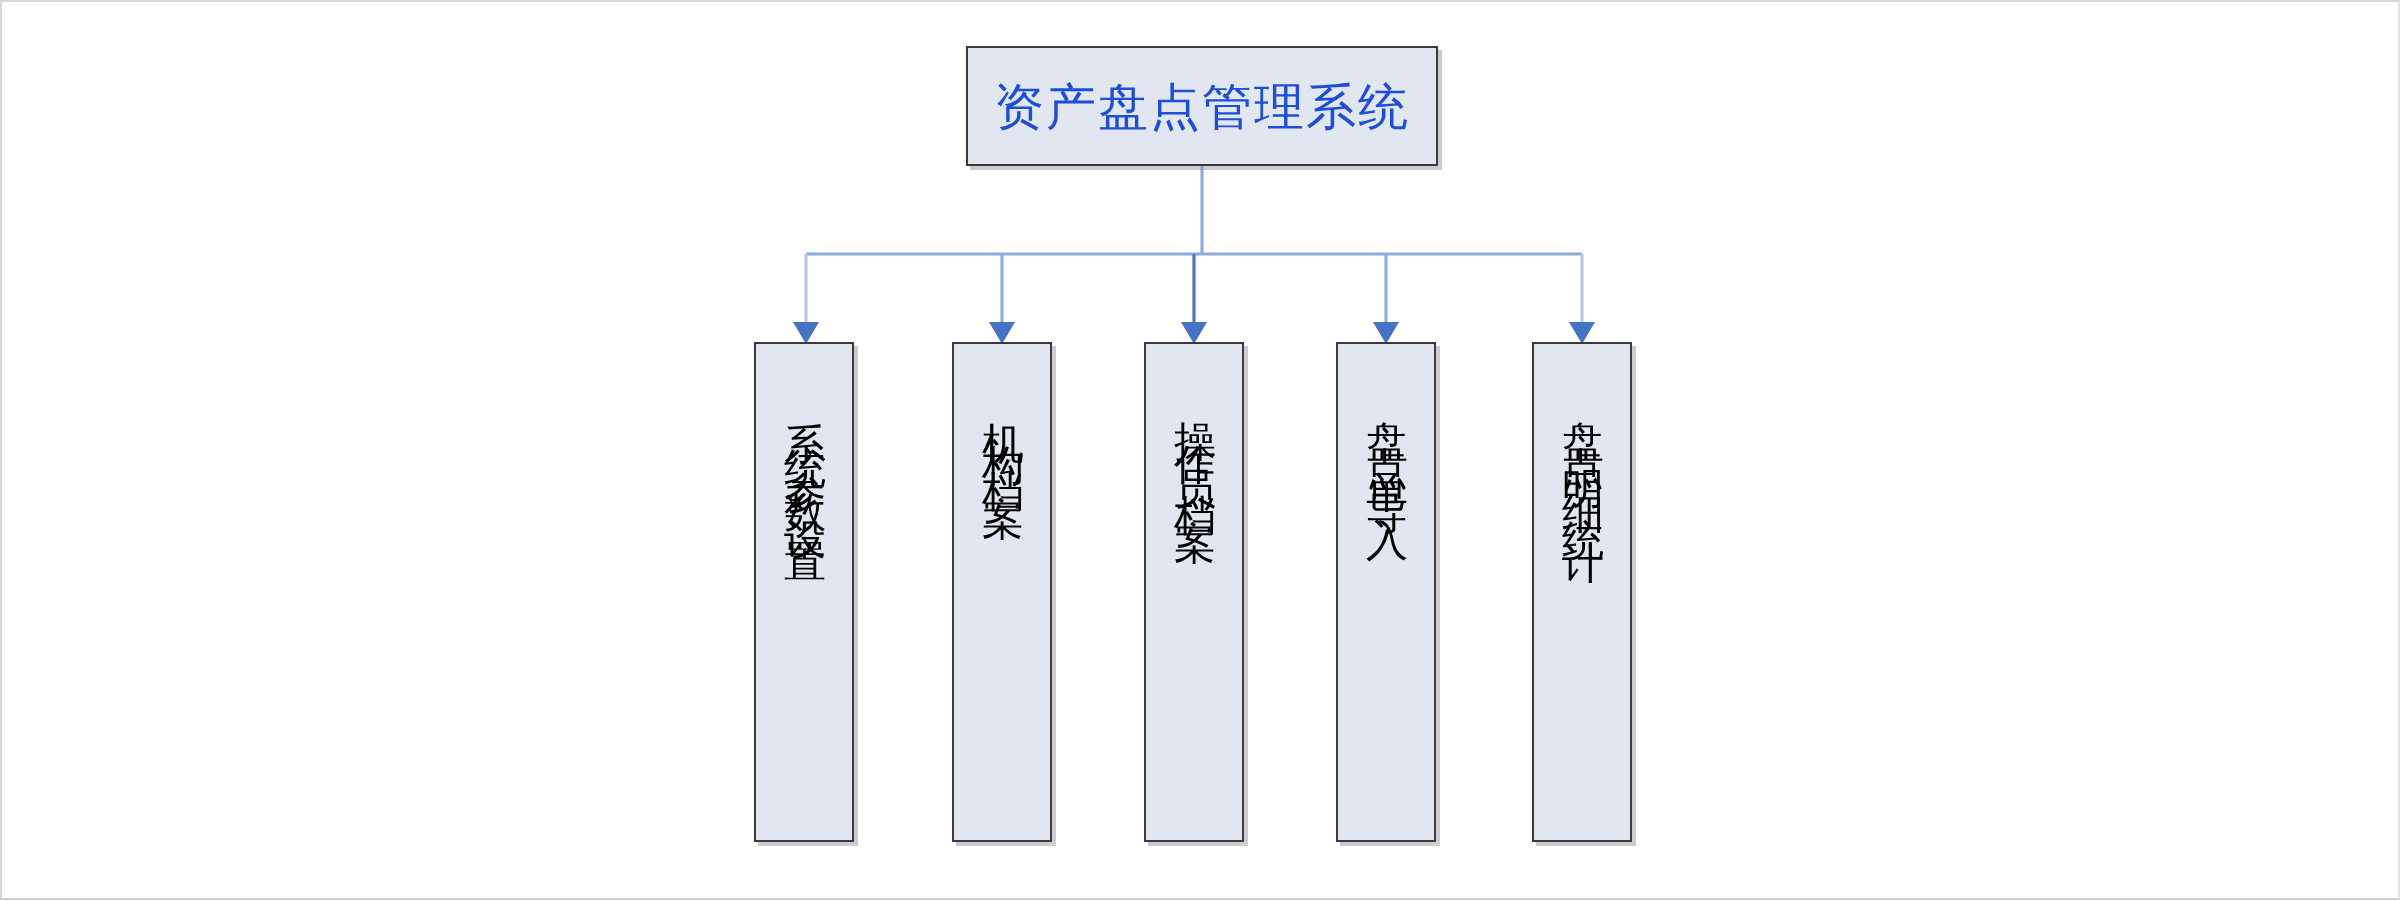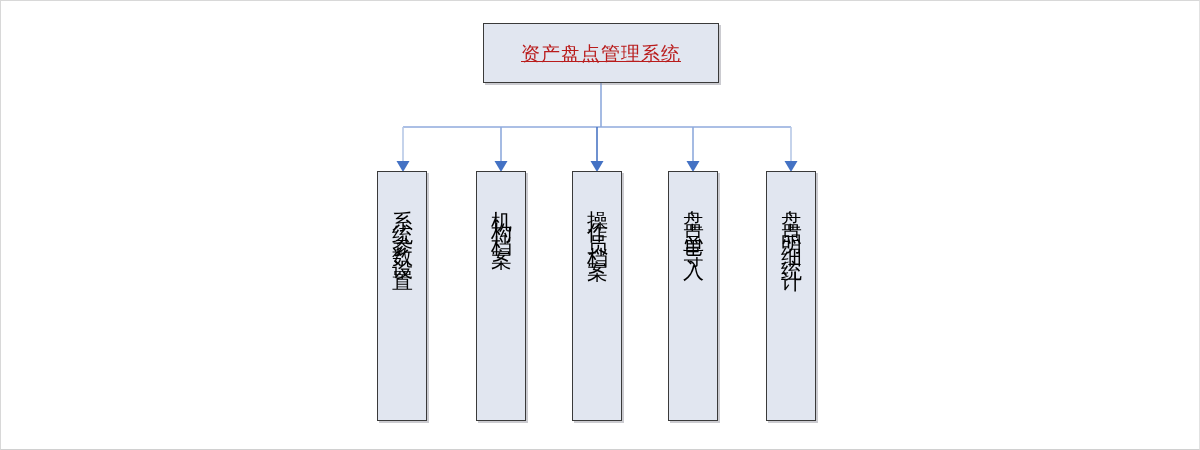--- a/index.html
+++ b/index.html
@@ -34,26 +34,25 @@
   .node-root {
     left: 482px;
     top: 22px;
     width: 236px;
     height: 60px;
     display: flex;
     align-items: center;
     justify-content: center;
   }
   .root-label {
-    font-size: 19px;
+    font-size: 25px;
     line-height: 1;
-    color: #b91c1c;
+    color: #1d4ed8;
     letter-spacing: 1px;
     white-space: nowrap;
-    text-decoration: underline;
   }
   .node-leaf {
     top: 170px;
     width: 50px;
     height: 250px;
   }
   .leaf-inner {
     position: absolute;
     inset: 0;
     display: flex;

